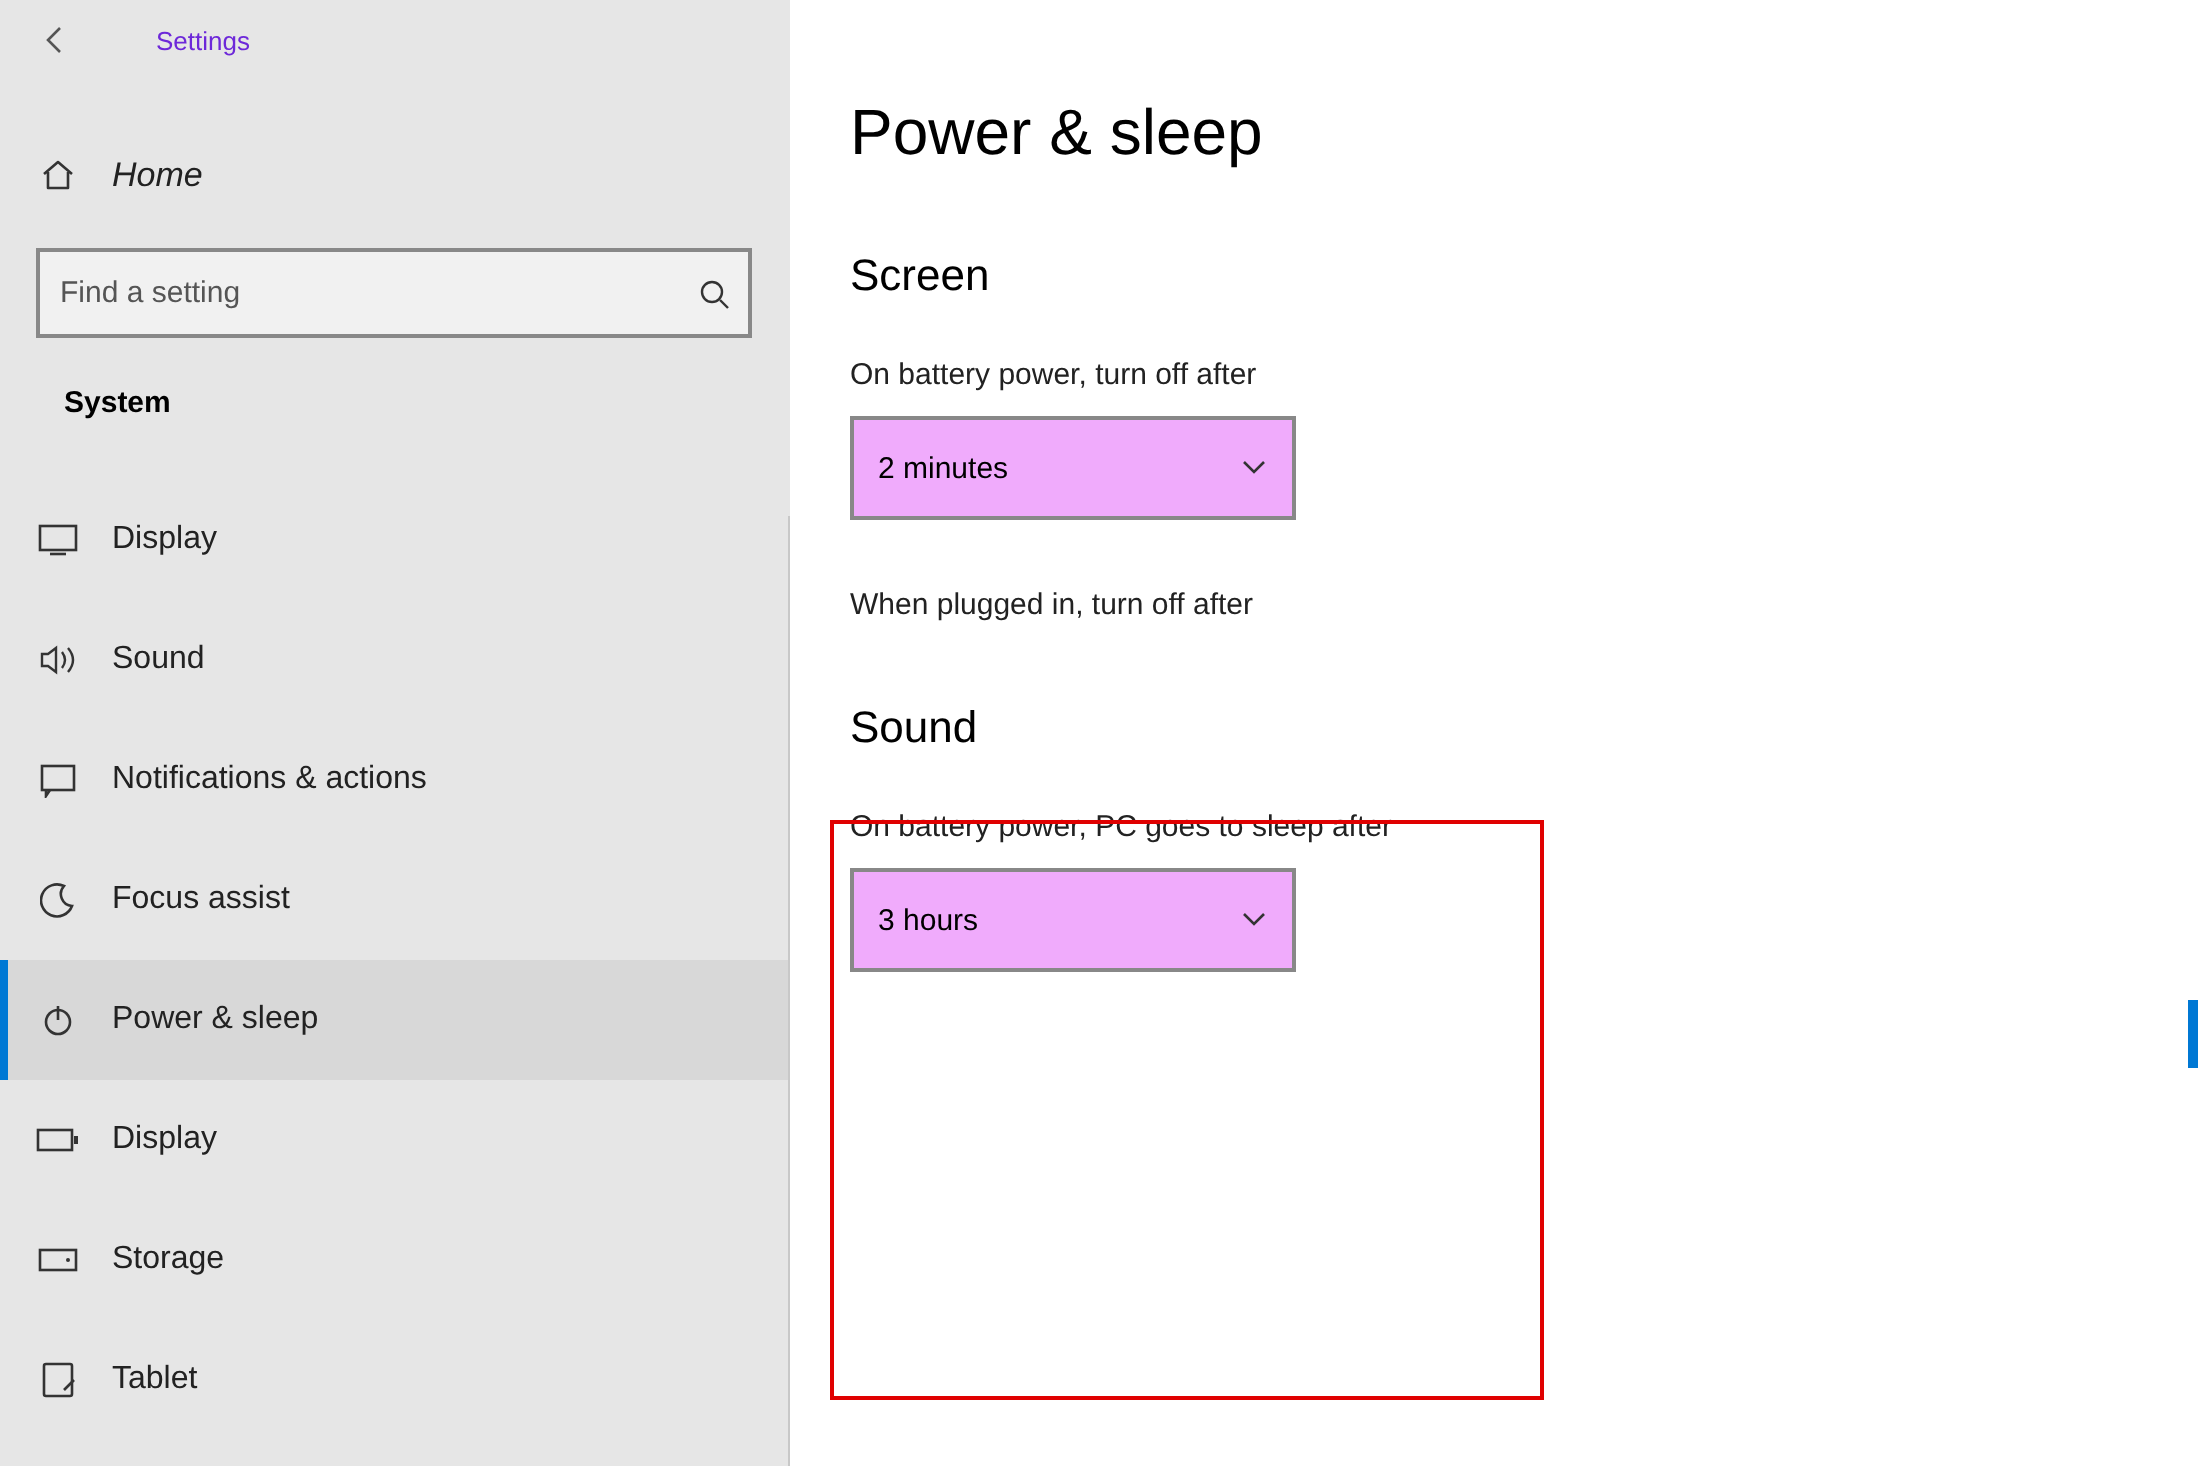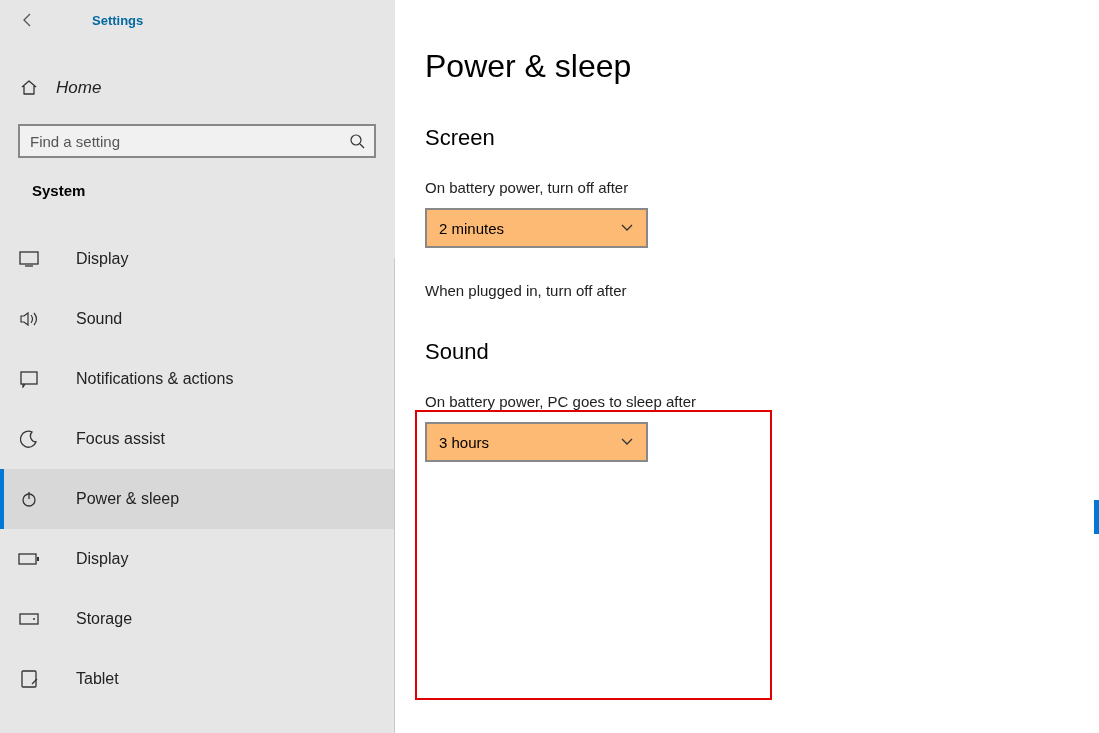--- a/index.html
+++ b/index.html
@@ -2,43 +2,43 @@
 <html><head>
 <meta charset="utf-8">
 <style>
   * { box-sizing: border-box; margin: 0; padding: 0; font-family: "Segoe UI", Arial, sans-serif; }
   body { width: 1099px; height: 733px; overflow: hidden; background: #fff; color: #000; }
   .app { display: flex; width: 100%; height: 100%; }
   
   .sidebar { width: 395px; height: 100%; background: #e6e6e6; position: relative; }
   .sidebar-header { display: flex; align-items: center; height: 40px; padding-left: 20px; }
   .back-arrow { width: 20px; text-align: center; color: #555; font-size: 18px; cursor: pointer; }
-  .header-title { margin-left: 52px; font-size: 13px; color: #0369a1; font-weight: bold; }
+  .header-title { margin-left: 38px; font-size: 13px; color: #6d28d9; }
   .home-row { display: flex; align-items: center; padding: 12px 18px; margin-top: 26px; cursor: pointer; }
   .home-row .icon { width: 22px; display:flex; align-items:center; justify-content:center; }
   .home-row .label { margin-left: 16px; font-size: 17px; color: #222; font-style: italic; }
   .search-wrap { padding: 0 18px; margin-top: 14px; }
-  .search-box { width: 358px; height: 34px; border: 2px solid #888; background: #f1f1f1; display: flex; align-items:center; }
+  .search-box { width: 358px; height: 45px; border: 2px solid #888; background: #f1f1f1; display: flex; align-items:center; }
   .search-box input { flex:1; border: none; background: transparent; font-size: 15px; padding: 0 10px; outline: none; color:#555; }
   .search-box input::placeholder { color: #555; }
   .search-box .sicon { width: 34px; display:flex; align-items:center; justify-content:center; color:#333; }
   .section-label { padding: 24px 18px 8px 32px; font-size: 15px; font-weight: 600; }
   .nav { margin-top: 22px; }
-  .nav-item { display:flex; align-items:center; height: 60px; padding-left: 18px; cursor:pointer; position:relative;gap:20px; }
+  .nav-item { display:flex; align-items:center; height: 60px; padding-left: 18px; cursor:pointer; position:relative; }
   .nav-item .icon { width: 22px; display:flex; align-items:center; justify-content:center; color:#333; }
   .nav-item .label { margin-left: 16px; font-size: 16px; color: #222; }
   .nav-item.active { background: #d8d8d8; }
   .nav-item.active::before { content:""; position:absolute; left:0; top:0; bottom:0; width:4px; background:#0078d4; }
   .nav-divider { position:absolute; top:258px; right:0; width:1px; height:475px; background:#c8c8c8; }
   
   .main { flex:1; padding: 48px 30px 0 30px; position:relative; }
   .page-title { font-size: 32px; font-weight: 400; margin-bottom: 40px; }
   .section-title { font-size: 22px; font-weight: 400; margin-top: 0; margin-bottom: 26px; }
   .field-label { font-size: 15px; margin-bottom: 12px; color:#222; }
-  .dropdown { width: 223px; height: 40px; border: 2px solid #888; background:#fdba74; display:flex; align-items:center; justify-content:space-between; padding:0 12px; cursor:pointer; }
+  .dropdown { width: 223px; height: 52px; border: 2px solid #888; background:#f0abfc; display:flex; align-items:center; justify-content:space-between; padding:0 12px; cursor:pointer; }
   .dropdown .val { font-size:15px; }
   .field-block { margin-bottom: 34px; margin-top: 28px; }
   .chevron { display:inline-block; }
   .highlight-box { position:absolute; border:2px solid #e00000; left:415px; top:410px; width:357px; height:290px; pointer-events:none; }
   .sleep-section { margin-top: 40px; }
   
   .edge-accent { position:absolute; right:0; top:500px; width:5px; height:34px; background:#0078d4; }
 
   svg { display:block; }
 </style>

